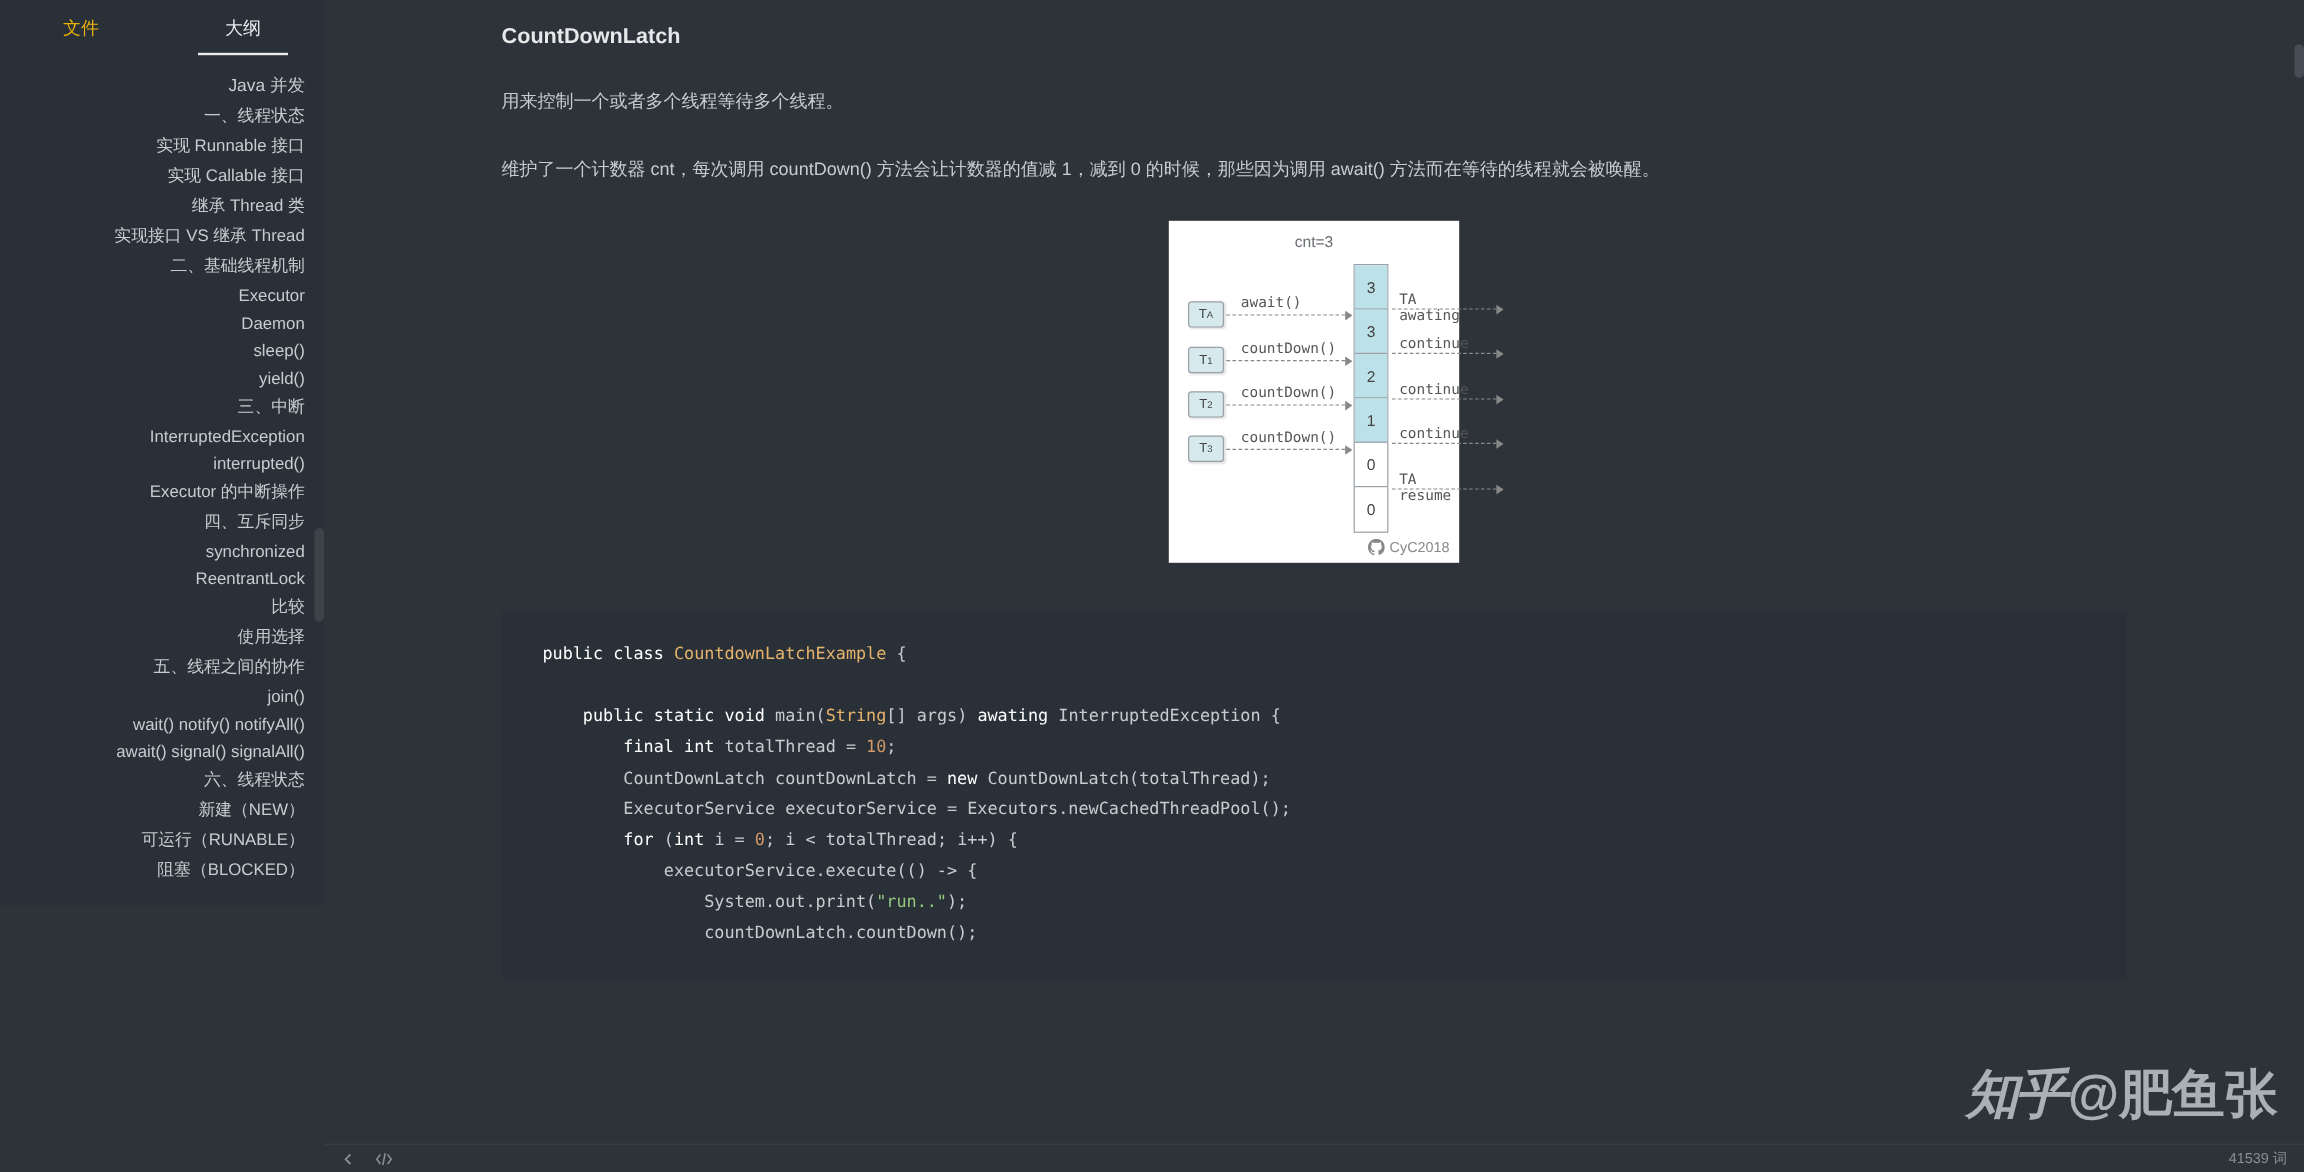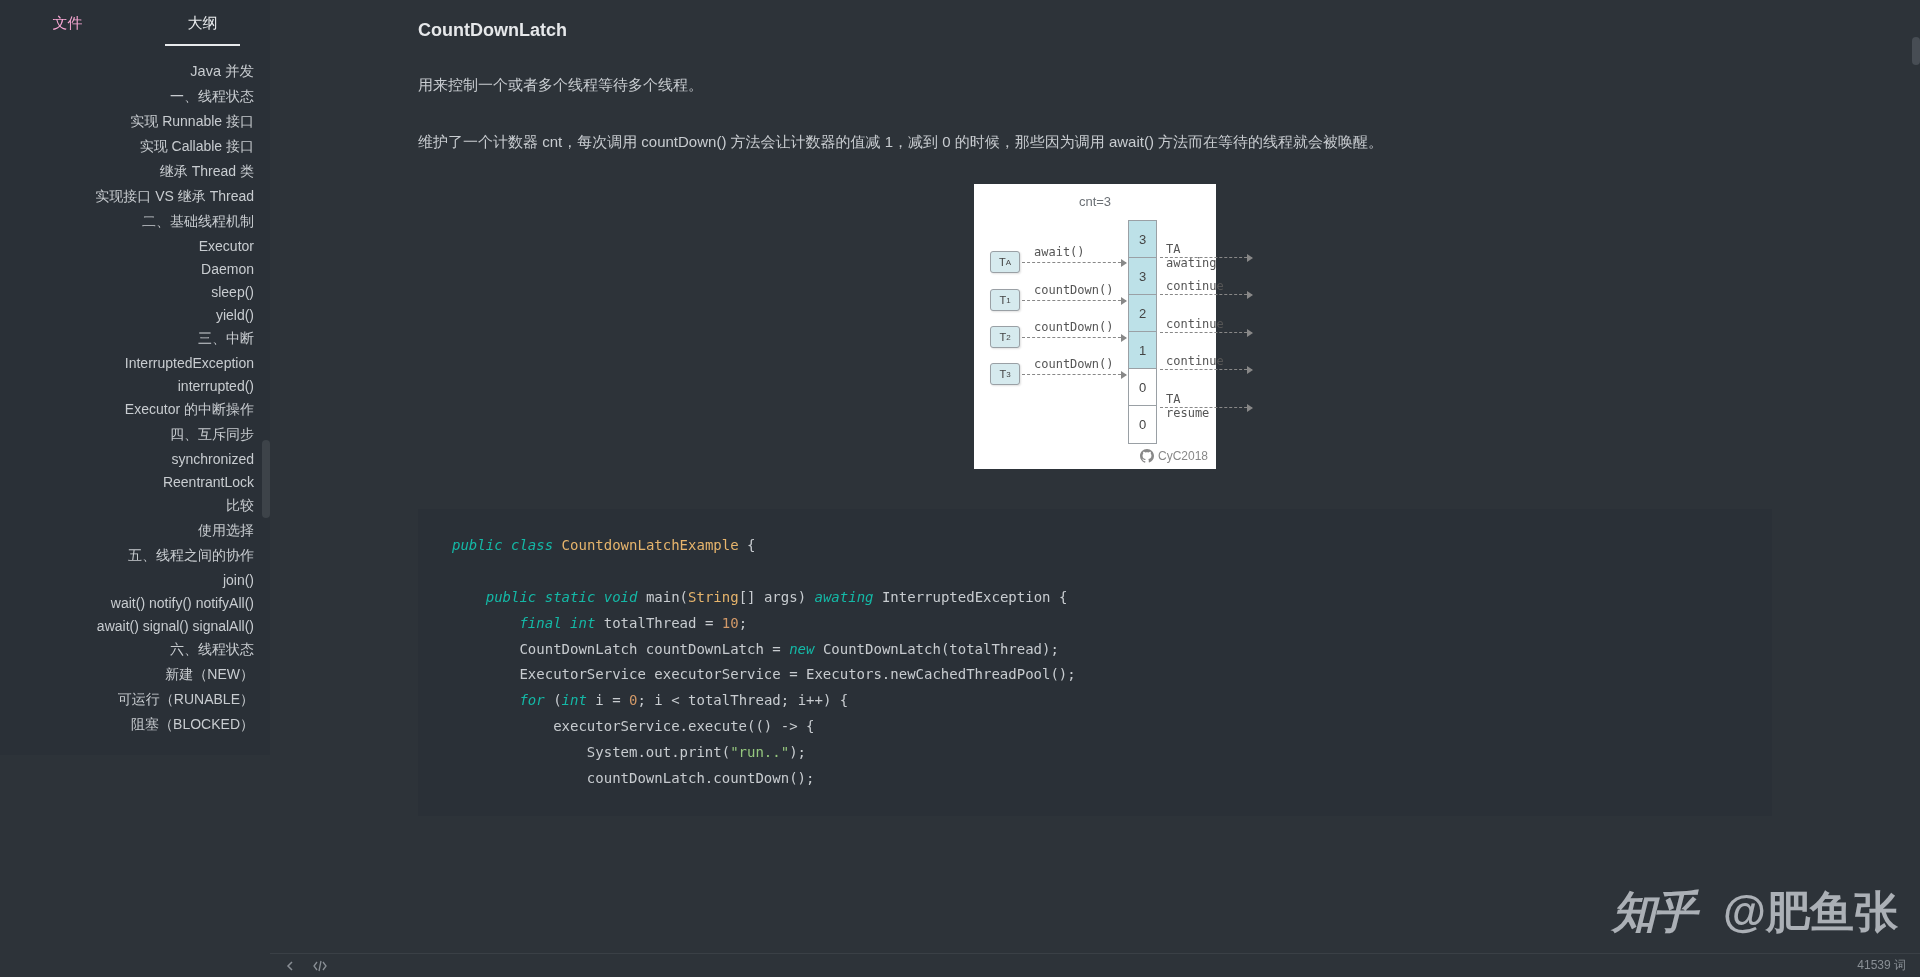--- a/index.html
+++ b/index.html
@@ -25,21 +25,21 @@
   display: flex;
   height: 46px;
   flex-shrink: 0;
 }
 .tab {
   flex: 1;
   display: flex;
   align-items: center;
   justify-content: center;
   font-size: 15px;
-  color: #f9a8d4;
+  color: #eab308;
   cursor: pointer;
   position: relative;
 }
 .tab.active {
   color: #e8eaec;
   font-weight: 500;
 }
 .tab.active::after {
   content: "";
   position: absolute;
@@ -121,21 +121,21 @@
 .code-block {
   background: #2a3037;
   padding: 24px 34px;
   font-family: "Consolas", "Monaco", monospace;
   font-size: 14px;
   line-height: 1.85;
   white-space: pre;
   overflow-x: auto;
   color: #c8ccd0;
 }
-.kw { color: #14b8a6; font-style: italic; }
+.kw { color: #ffffff; }
 .type { color: #e6b46c; }
 .str { color: #95c77e; }
 .num { color: #d29968; }
 .cls { color: #e6b46c; }
 
 .statusbar {
   position: absolute;
   left: 270px;
   right: 0;
   bottom: 0;
@@ -158,21 +158,21 @@
 
 .watermark {
   position: absolute;
   right: 22px;
   bottom: 35px;
   font-size: 44px;
   font-weight: 600;
   color: rgba(220,225,230,0.72);
   display: flex;
   align-items: center;
-  gap: 29px;
+  gap: 3px;
   pointer-events: none;
 }
 .zhihu-logo {
   font-family: "KaiTi", serif;
   font-style: italic;
   letter-spacing: -3px;
   font-weight: bold;
 }
 
 

